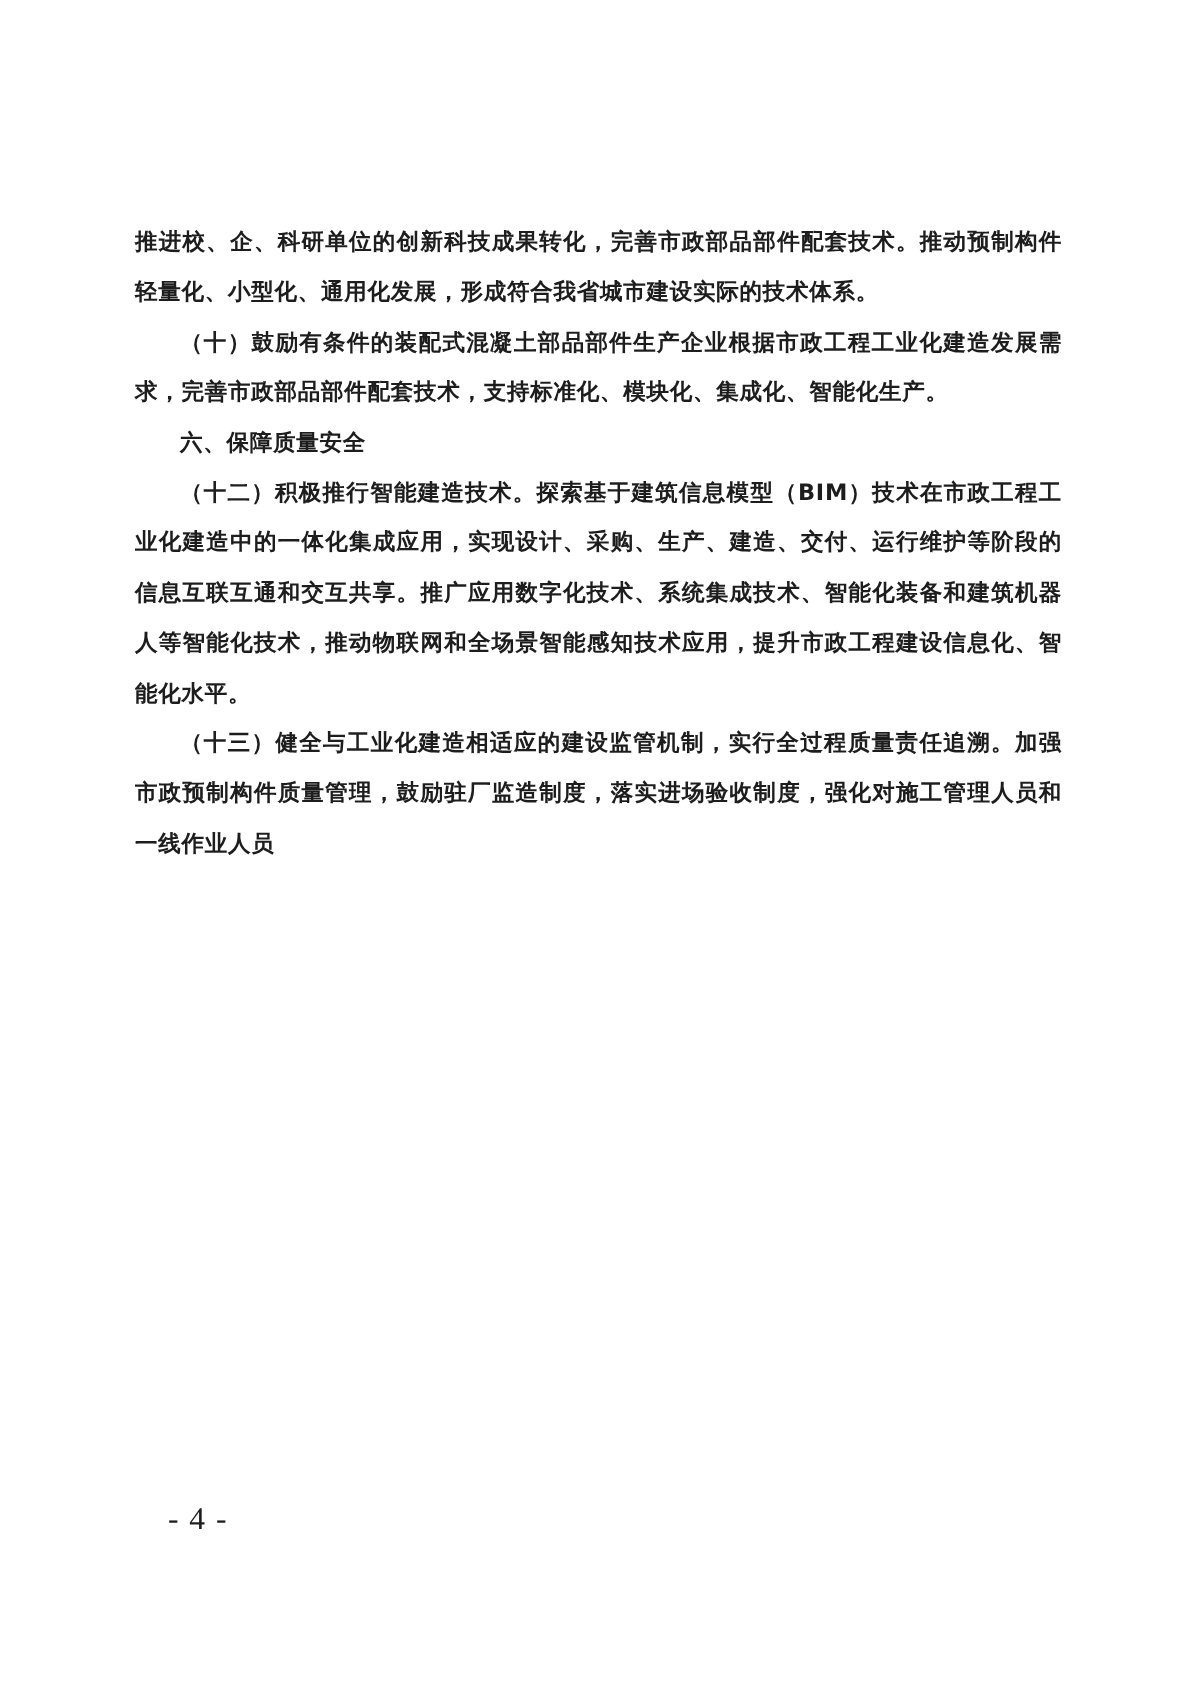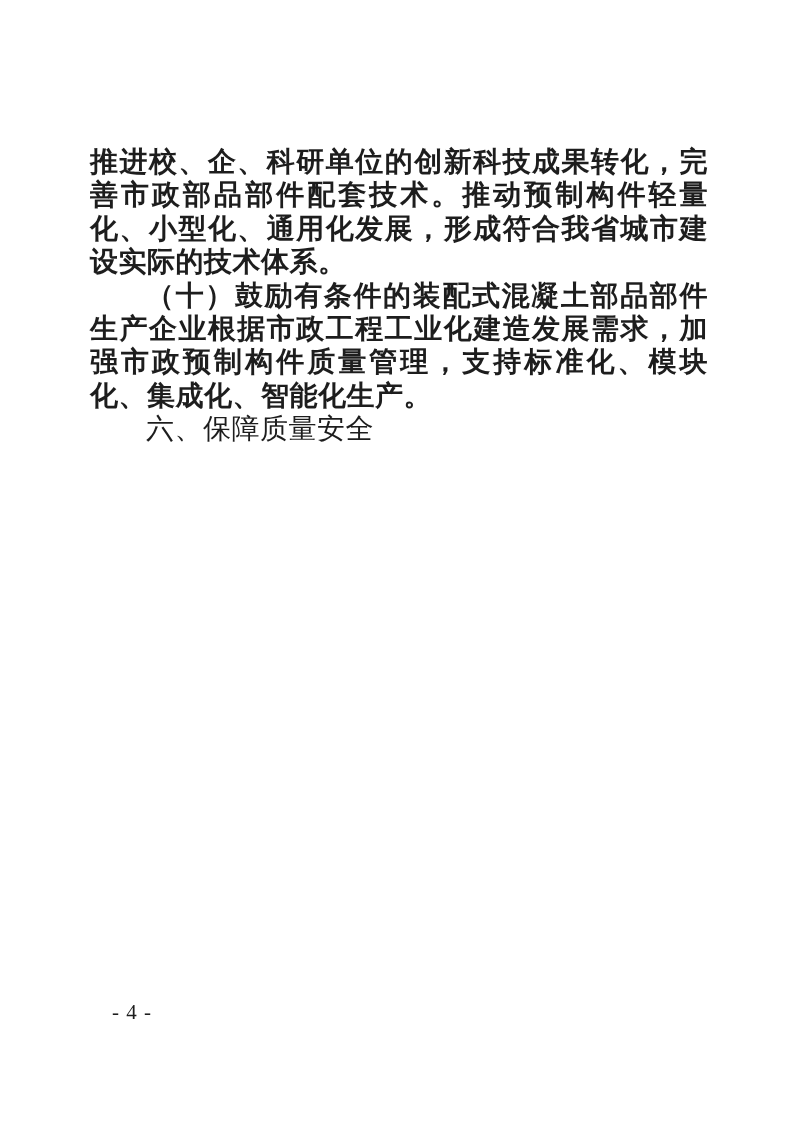--- a/index.html
+++ b/index.html
@@ -13,50 +13,52 @@
     height: 1123px;
     background: #ffffff;
     overflow: hidden;
     font-family: "DejaVu Sans", sans-serif;
   }
   .content {
     position: absolute;
     left: 90px;
     top: 145px;
     width: 618px;
-    font-size: 28px;
+    font-size: 15px;
     line-height: 33.4px;
     font-weight: 600;
     color: #1d1d1d;
     text-align: justify;
     letter-spacing: 0.5px;
   }
   .para {
     margin: 0;
     text-indent: 2em;
   }
   .para.no-indent {
     text-indent: 0;
   }
   .section-heading {
-    font-weight: 400;
+    font-weight: 700;
   }
   .page-number {
     position: absolute;
     left: 112px;
     top: 1000px;
     font-family: "Liberation Serif", serif;
     font-size: 21px;
     color: #1d1d1d;
     letter-spacing: 1px;
   }
 </style>
 </head>
 <body>
 
 <div class="page">
   <div class="content">
     <p class="para no-indent">推进校、企、科研单位的创新科技成果转化，完善市政部品部件配套技术。推动预制构件轻量化、小型化、通用化发展，形成符合我省城市建设实际的技术体系。</p>
-    <p class="para">（十）鼓励有条件的装配式混凝土部品部件生产企业根据市政工程工业化建造发展需求，加强市政预制构件质量管理，支持标准化、模块化、集成化、智能化生产。</p>
+    <p class="para">（十）鼓励有条件的装配式混凝土部品部件生产企业根据市政工程工业化建造发展需求，完善市政部品部件配套技术，支持标准化、模块化、集成化、智能化生产。</p>
     <p class="para section-heading">六、保障质量安全</p>
+    <p class="para">（十二）积极推行智能建造技术。探索基于建筑信息模型（BIM）技术在市政工程工业化建造中的一体化集成应用，实现设计、采购、生产、建造、交付、运行维护等阶段的信息互联互通和交互共享。推广应用数字化技术、系统集成技术、智能化装备和建筑机器人等智能化技术，推动物联网和全场景智能感知技术应用，提升市政工程建设信息化、智能化水平。</p>
+    <p class="para">（十三）健全与工业化建造相适应的建设监管机制，实行全过程质量责任追溯。加强市政预制构件质量管理，鼓励驻厂监造制度，落实进场验收制度，强化对施工管理人员和一线作业人员</p>
   </div>
   <div class="page-number">- 4 -</div>
 </div>
 
 </body></html>

